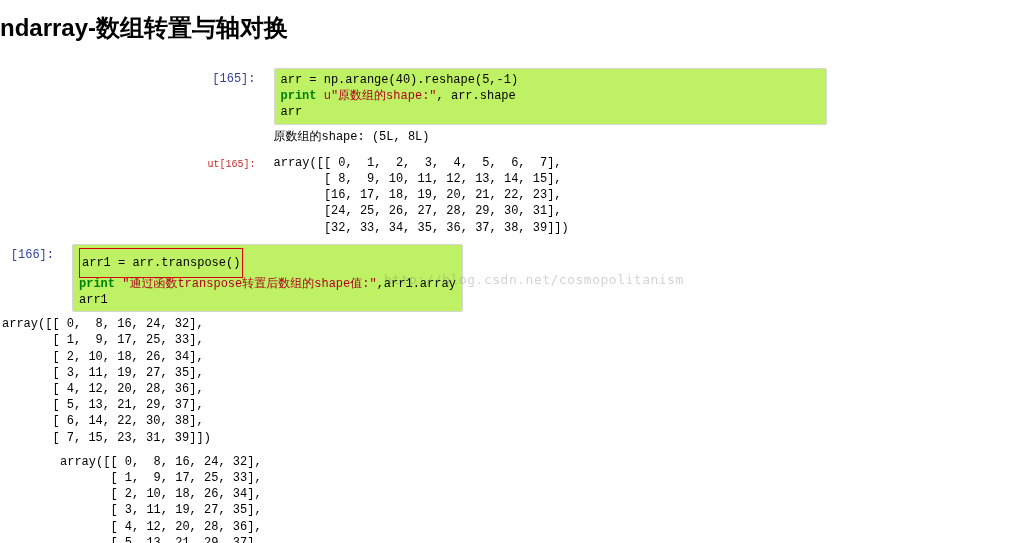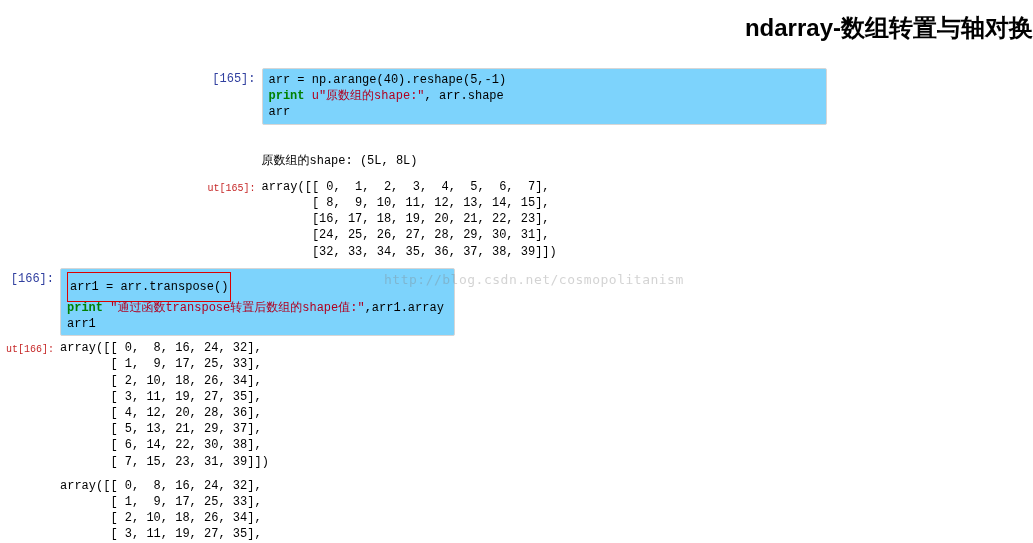--- a/index.html
+++ b/index.html
@@ -6,51 +6,51 @@
     body {
       width: 1033px;
       height: 543px;
       background: #fff;
       font-family: "Microsoft YaHei", "SimHei", sans-serif;
       font-size: 12px;
       color: #000;
       position: relative;
     }
     .title {
-      text-align: right;
+      text-align: left;
       font-size: 24px;
       font-weight: bold;
       padding: 12px 0 24px;
     }
     .code-font {
       font-family: "Consolas", "Courier New", monospace;
       font-size: 12px;
       line-height: 1.35;
       white-space: pre;
     }
     .prompt { color: #303F9F; text-align: right; padding-right: 6px; }
     .prompt.out { color: #c62828; text-align: right; padding-right: 6px; font-size: 10px;}
-    .cell-row { display: flex; margin-bottom: 4px; }
+    .cell-row { display: flex; margin-bottom: 4px; gap: 12px; }
     .prompt-col { width: 55px; flex-shrink: 0; padding-top: 3px; }
     .prompt-col.wide { width: 58px; }
     .cell-body { flex: 1; }
     .code-block {
-      background: #7dd3fc;
+      background: #bef264;
       border: 1px solid #d6d6d6;
       padding: 3px 6px;
       border-radius: 2px;
     }
     .redbox { border: 1.5px solid #d00; display: inline-block; padding: 6px 2px; margin-bottom: -2px;}
     .kw { color: #008000; font-weight: bold; }
     .str { color: #b00020; }
     .top-section { margin: 0 auto; width: 620px; }
     .bottom { display: flex; margin-top: 8px; flex-direction: column; }
     .bottom-left { width: 44%; padding-left: 2px; }
     .bottom-right { width: 56%; padding-left: 60px; }
-    .out-text { padding: 4px 0 6px 0; margin-top: 24px; }
+    .out-text { padding: 4px 0 6px 0; }
     .watermark {
       position: absolute;
       left: 384px; top: 272px;
       font-size: 13px;
       color: rgba(130,130,130,0.35);
       font-family: monospace;
       letter-spacing: 0.5px;
     }
   </style>
 </head>
@@ -85,21 +85,20 @@
   <div class="bottom-left">
     <div class="cell-row">
       <div class="prompt-col wide code-font prompt">[166]:</div>
       <div class="cell-body">
         <div class="code-block code-font"><span class="redbox">arr1 = arr.transpose()</span>
 <span class="kw">print</span><span class="str"> "通过函数transpose转置后数组的shape值:"</span><span>,arr1.array</span>
 <span>arr1</span></div>
       </div>
     </div>
     <div class="cell-row">
-      <div class="prompt-col wide code-font prompt out">ut[166]:</div>
       <div class="cell-body code-font">array([[ 0,  8, 16, 24, 32],
        [ 1,  9, 17, 25, 33],
        [ 2, 10, 18, 26, 34],
        [ 3, 11, 19, 27, 35],
        [ 4, 12, 20, 28, 36],
        [ 5, 13, 21, 29, 37],
        [ 6, 14, 22, 30, 38],
        [ 7, 15, 23, 31, 39]])</div>
     </div>
   </div>

